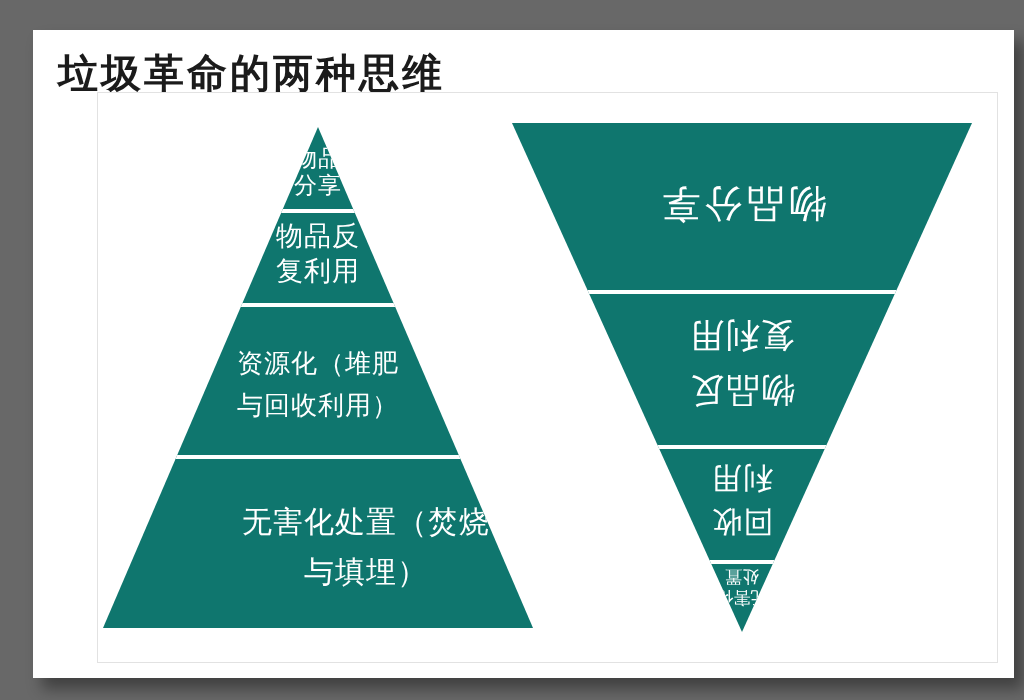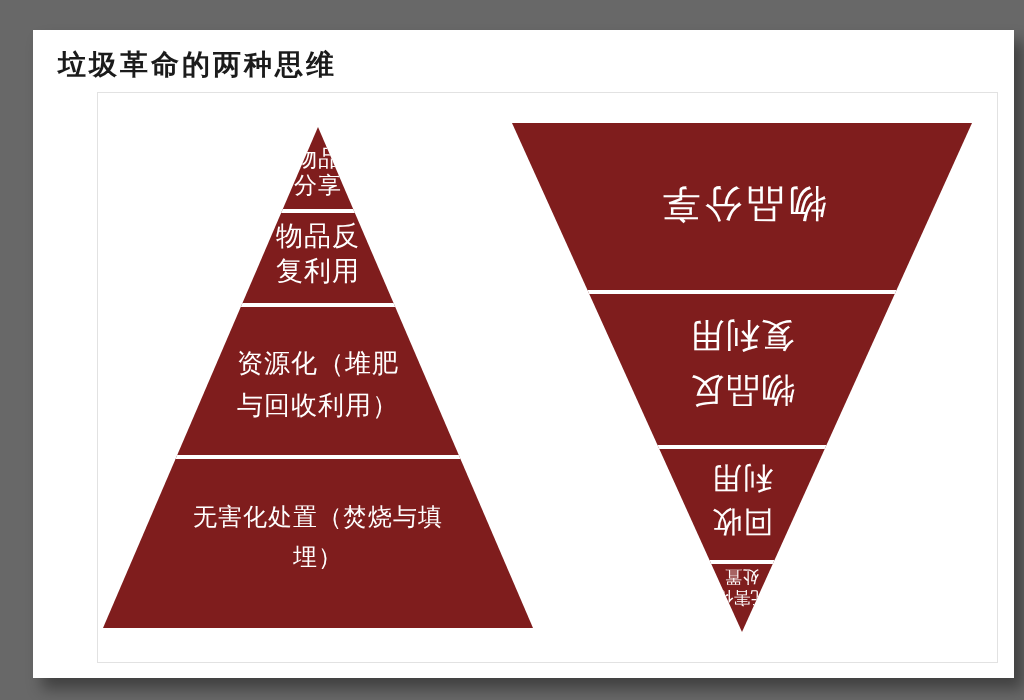--- a/index.html
+++ b/index.html
@@ -29,29 +29,29 @@
     left: 64px;
     top: 62px;
     width: 899px;
     height: 569px;
     border: 1px solid #e2e2e2;
   }
   .slide-title {
     position: absolute;
     left: 25px;
     top: 16px;
-    font-size: 28px;
+    font-size: 40px;
     font-weight: bold;
     color: #1b1b1b;
     letter-spacing: 3px;
     white-space: nowrap;
   }
   .pyramid {
     position: absolute;
-    background: #7f1d1d;
+    background: #0f766e;
   }
   .pyr-left {
     left: 70px;
     top: 97px;
     width: 430px;
     height: 501px;
     clip-path: polygon(50% 0, 100% 100%, 0 100%);
   }
   .pyr-right {
     left: 479px;
@@ -75,21 +75,21 @@
     text-align: center;
     letter-spacing: 1px;
   }
   .lvl.rot {
     transform: translateX(-50%) rotate(180deg);
   }
   
   .l1 { top: 18px;  width: 52px;  font-size: 23px; line-height: 27px; }
   .l2 { top: 92px;  width: 90px;  font-size: 27px; line-height: 35px; }
   .l3 { top: 215px; width: 178px; font-size: 26px; line-height: 42px; }
-  .l4 { top: 370px; width: 262px; font-size: 24px; line-height: 40px; }
+  .l4 { top: 370px; width: 262px; font-size: 30px; line-height: 50px; margin-left: 48px; }
   
   .ld1 { top: 82px; }
   .ld2 { top: 176px; }
   .ld3 { top: 328px; }
   
   .r1 { top: 58px;  width: 240px; font-size: 38px; line-height: 46px; letter-spacing: 4px; }
   .r2 { top: 185px; width: 112px; font-size: 34px; line-height: 55px; }
   .r3 { top: 333px; width: 66px;  font-size: 30px; line-height: 44px; }
   .r4 { top: 443px; width: 56px;  font-size: 17px; line-height: 21px; letter-spacing: 0; }
   

